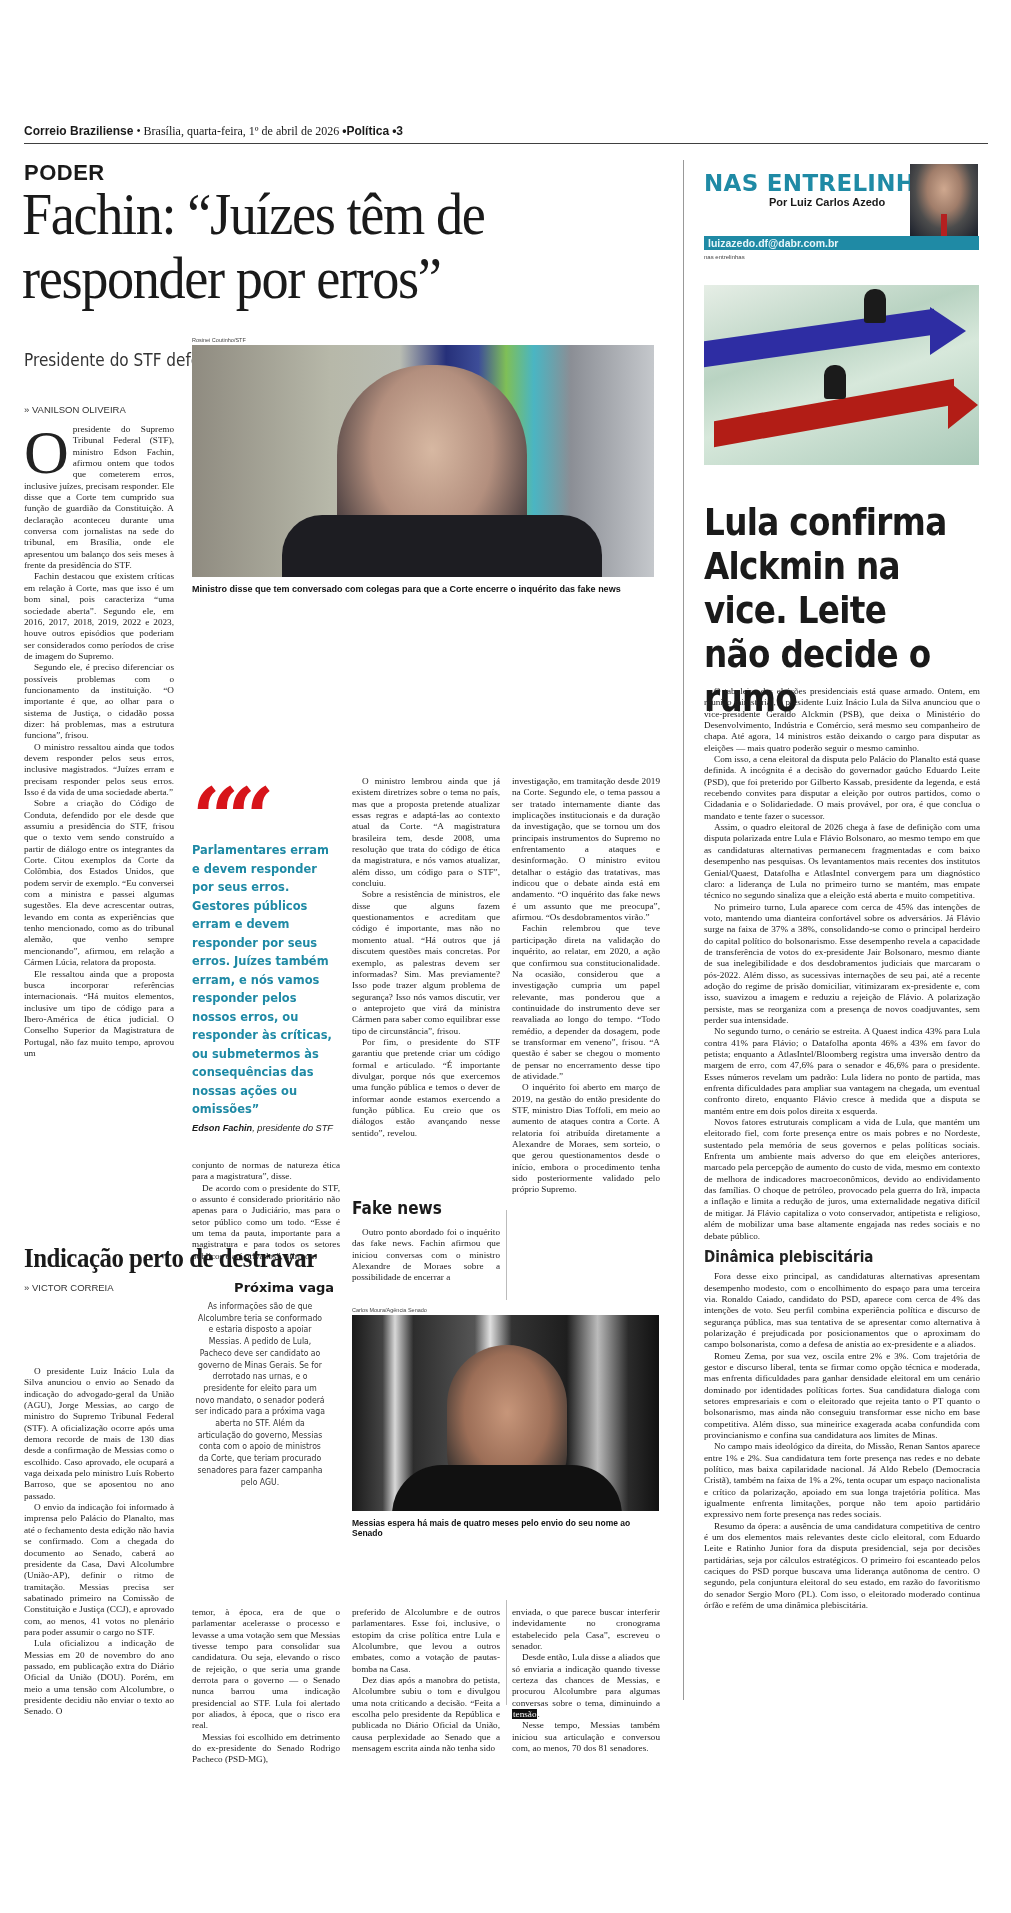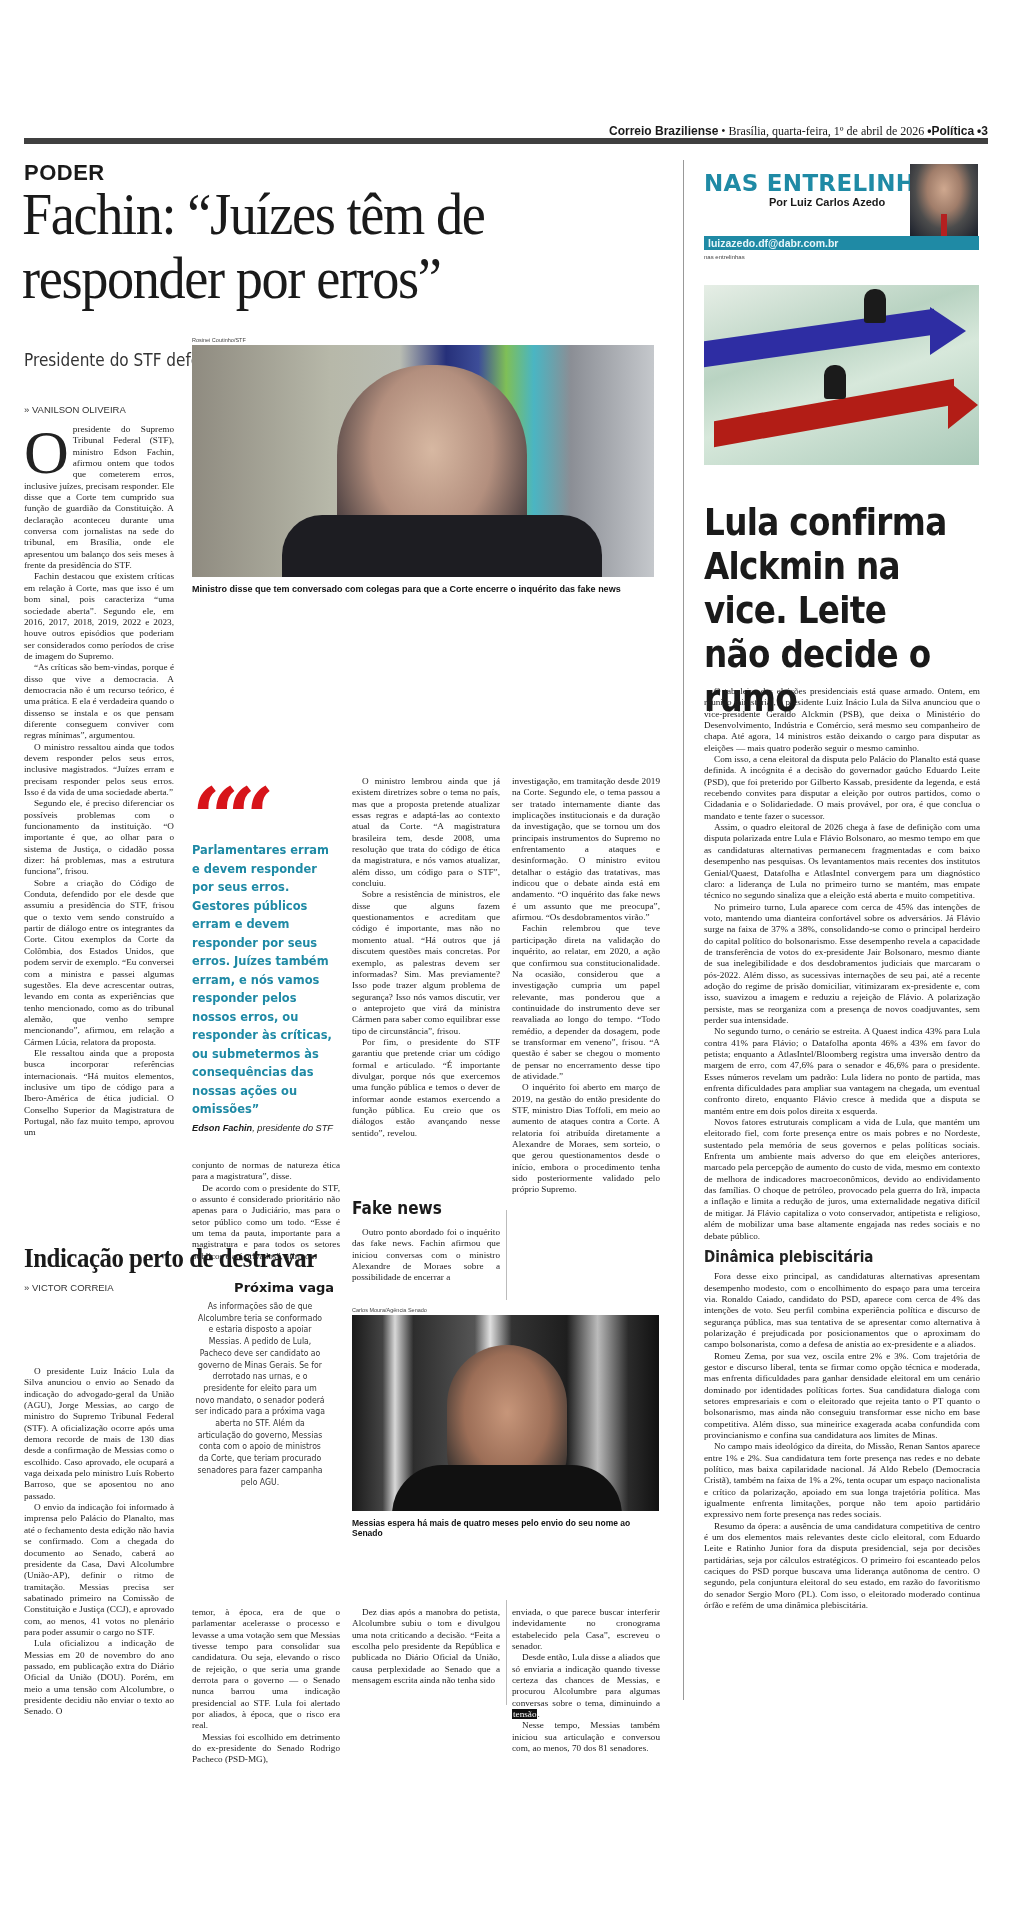--- a/index.html
+++ b/index.html
@@ -1,19 +1,19 @@
 <!DOCTYPE html>
 <html><head>
 <meta charset="utf-8">
 <style>
   * { box-sizing: border-box; margin: 0; padding: 0; }
   html, body { width: 1011px; height: 1913px; background: #fff; overflow: hidden; }
   body { position: relative; font-family: "Liberation Serif", serif; color: #1a1a1a; }
   .abs { position: absolute; }
-  .masthead { left: 24px; top: 124px; width: 964px; height: 20px; border-bottom: 6px solid #404040; text-align: right; font-size: 12px; }
+  .masthead { left: 24px; top: 124px; width: 964px; height: 20px; border-bottom: 1px solid #404040; text-align: left; font-size: 12px; }
   .masthead .pub { font-family: "Liberation Sans", sans-serif; font-weight: bold; font-size: 12px; }
   .masthead .sec { font-family: "Liberation Sans", sans-serif; font-weight: bold; }
   .kicker { left: 24px; top: 160px; font-family: "Liberation Sans", sans-serif; font-weight: bold; font-size: 22px; letter-spacing: 0.5px; }
   .headline { left: 22px; top: 182px; width: 650px; font-family: "Liberation Serif", serif; font-size: 59px; line-height: 64px; letter-spacing: -1.5px; font-weight: normal; transform: scaleX(0.92); transform-origin: left top; }
   .subhead { left: 24px; top: 350px; width: 660px; font-family: "DejaVu Sans", sans-serif; font-size: 17px; color: #333; transform: scaleX(0.9); transform-origin: left top; }
   .byline { font-family: "Liberation Sans", sans-serif; font-size: 9.5px; color: #333; }
   .body-text { font-family: "Liberation Serif", serif; font-size: 9.2px; line-height: 11.35px; text-align: justify; color: #222; }
   .body-text p { text-indent: 10px; }
   .body-text p.noindent { text-indent: 0; }
   .dropcap { float: left; font-size: 62px; line-height: 52px; margin: 2px 4px 0 0; font-family: "Liberation Serif", serif; }
@@ -61,23 +61,22 @@
 </div>
 
 <div class="abs kicker">PODER</div>
 <h1 class="abs headline">Fachin: “Juízes têm de responder por erros”</h1>
 <div class="abs subhead">Presidente do STF defende punições para magistrados que cometem falhas</div>
 <div class="abs byline" style="left:24px;top:404px;">» VANILSON OLIVEIRA</div>
 
 <div class="abs body-text" style="left:24px;top:424px;width:150px;">
   <p class="noindent"><span class="dropcap">O</span><span> presidente do Supremo Tribunal Federal (STF), ministro Edson Fachin, afirmou ontem que todos que cometerem erros, inclusive juízes, precisam responder. Ele disse que a Corte tem cumprido sua função de guardião da Constituição. A declaração aconteceu durante uma conversa com jornalistas na sede do tribunal, em Brasília, onde ele apresentou um balanço dos seis meses à frente da presidência do STF.</span></p>
   <p>Fachin destacou que existem críticas em relação à Corte, mas que isso é um bom sinal, pois caracteriza “uma sociedade aberta”. Segundo ele, em 2016, 2017, 2018, 2019, 2022 e 2023, houve outros episódios que poderiam ser considerados como períodos de crise de imagem do Supremo.</p>
-  <p>“As críticas são bem-vindas, porque é disso que vive a democracia. A democracia não é um recurso teórico, é uma prática. E ela é verdadeira quando o dissenso se instala e os que pensam diferente conseguem conviver com regras mínimas”, argumentou.</p>
+  <p>Segundo ele, é preciso diferenciar os possíveis problemas com o funcionamento da instituição. “O importante é que, ao olhar para o sistema de Justiça, o cidadão possa dizer: há problemas, mas a estrutura funciona”, frisou.</p>
   <p>O ministro ressaltou ainda que todos devem responder pelos seus erros, inclusive magistrados. “Juízes erram e precisam responder pelos seus erros. Isso é da vida de uma sociedade aberta.”</p>
-  <p>Segundo ele, é preciso diferenciar os possíveis problemas com o funcionamento da instituição. “O importante é que, ao olhar para o sistema de Justiça, o cidadão possa dizer: há problemas, mas a estrutura funciona”, frisou.</p>
   <p>Sobre a criação do Código de Conduta, defendido por ele desde que assumiu a presidência do STF, frisou que o texto vem sendo construído a partir de diálogo entre os integrantes da Corte. Citou exemplos da Corte da Colômbia, dos Estados Unidos, que podem servir de exemplo. “Eu conversei com a ministra e passei algumas sugestões. Ela deve acrescentar outras, levando em conta as experiências que tenho mencionado, como as do tribunal alemão, que venho sempre mencionando”, afirmou, em relação a Cármen Lúcia, relatora da proposta.</p>
   <p>Ele ressaltou ainda que a proposta busca incorporar referências internacionais. “Há muitos elementos, inclusive um tipo de código para a Ibero-América de ética judicial. O Conselho Superior da Magistratura de Portugal, não faz muito tempo, aprovou um</p>
 </div>
 
 <div class="abs photo-credit" style="left:192px;top:337px;">Rosinei Coutinho/STF</div>
 <div class="abs photo1">
   <div class="face"></div>
   <div class="robe"></div>
 </div>
 <div class="abs caption" style="left:192px;top:584px;width:470px;">Ministro disse que tem conversado com colegas para que a Corte encerre o inquérito das fake news</div>
@@ -131,20 +130,21 @@
 </div>
 
 <div class="abs photo-credit" style="left:352px;top:1307px;">Carlos Moura/Agência Senado</div>
 <div class="abs photo2">
   <div class="face"></div>
   <div class="suit"></div>
 </div>
 <div class="abs caption" style="left:352px;top:1518px;width:310px;font-size:8.5px;">Messias espera há mais de quatro meses pelo envio do seu nome ao Senado</div>
 
 <div class="abs body-text" style="left:352px;top:1607px;width:148px;">
+  <p class="noindent">preferido de Alcolumbre e de outros parlamentares. Esse foi, inclusive, o estopim da crise política entre Lula e Alcolumbre, que levou a outros embates, como a votação de pautas-bomba na Casa.</p>
   <p>Dez dias após a manobra do petista, Alcolumbre subiu o tom e divulgou uma nota criticando a decisão. “Feita a escolha pelo presidente da República e publicada no Diário Oficial da União, causa perplexidade ao Senado que a mensagem escrita ainda não tenha sido</p>
 </div>
 <div class="abs body-text" style="left:512px;top:1607px;width:148px;">
   <p class="noindent">enviada, o que parece buscar interferir indevidamente no cronograma estabelecido pela Casa”, escreveu o senador.</p>
   <p><span>Desde então, Lula disse a aliados que só enviaria a indicação quando tivesse certeza das chances de Messias, e procurou Alcolumbre para algumas conversas sobre o tema, diminuindo a </span><span class="underline-mark">tensão</span><span>.</span></p>
   <p>Nesse tempo, Messias também iniciou sua articulação e conversou com, ao menos, 70 dos 81 senadores.</p>
 </div>
 <div class="abs vline" style="left:506px;top:1600px;height:105px;"></div>
 
 <div class="abs" style="left:704px;top:170px;">

